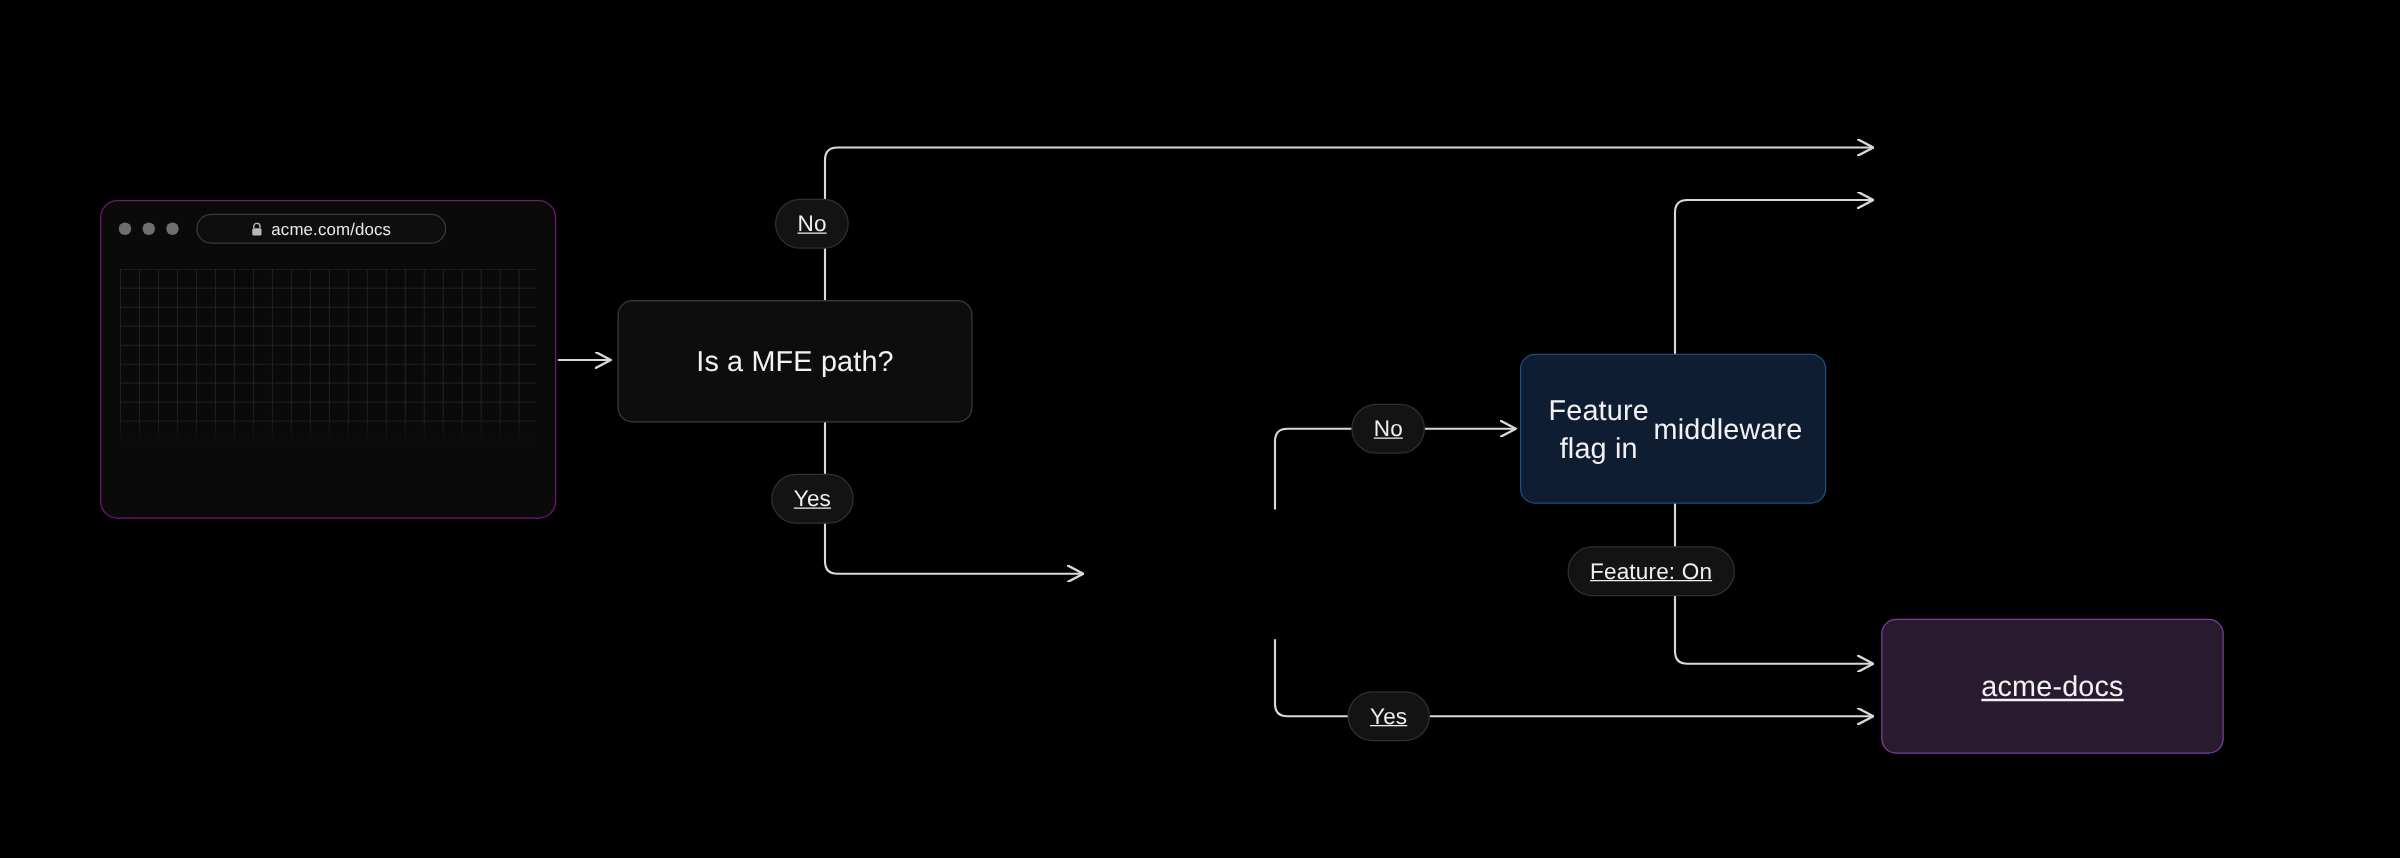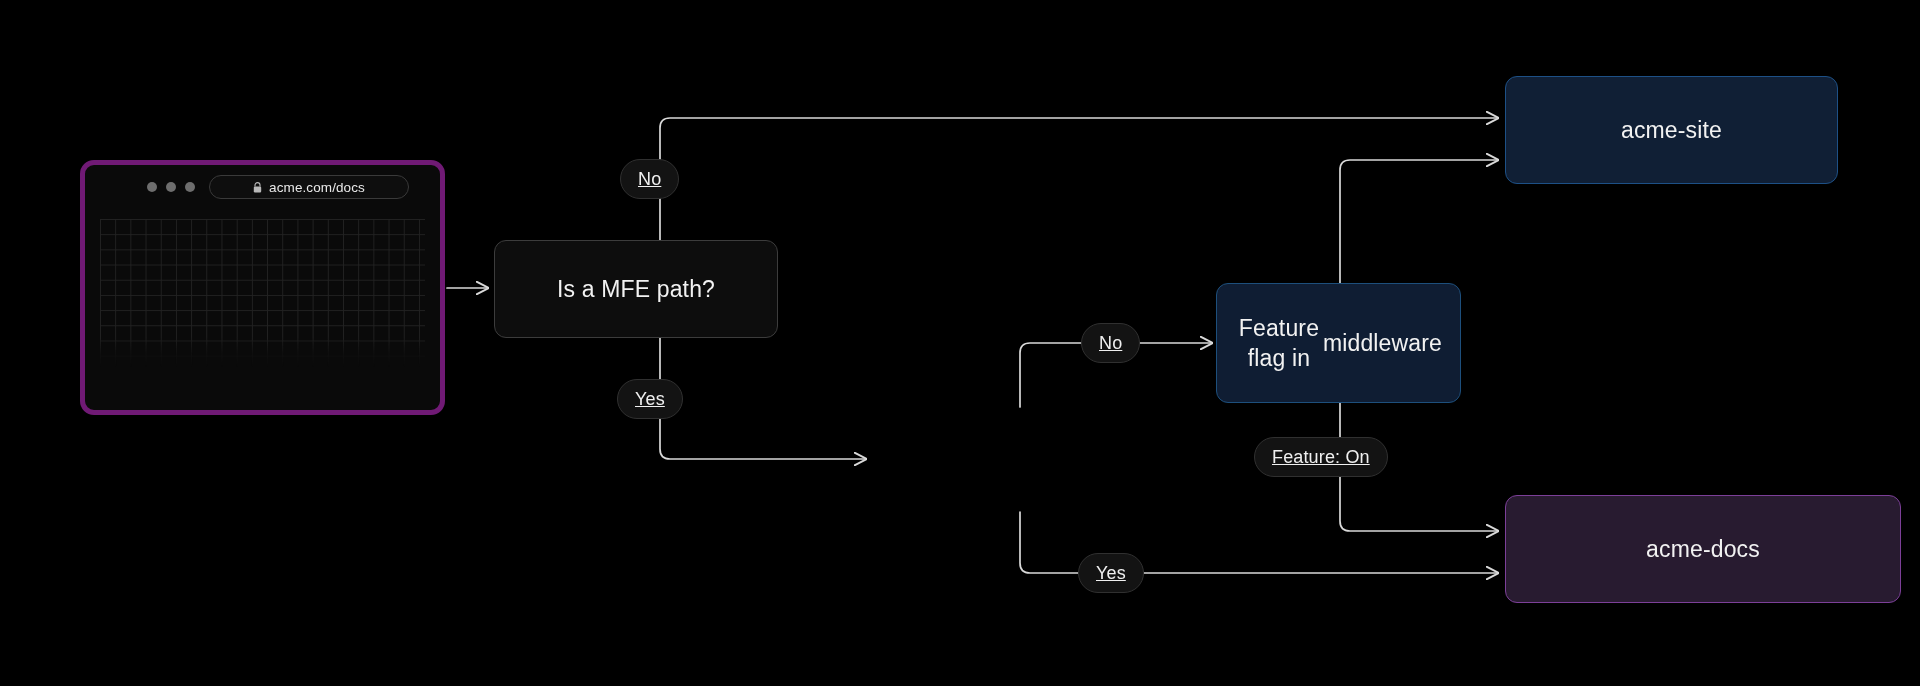--- a/index.html
+++ b/index.html
@@ -33,26 +33,25 @@
     pointer-events: none;
   }
 
   
   .browser {
     position: absolute;
     left: 80px;
     top: 160px;
     width: 365px;
     height: 255px;
-    border: 5px solid #701a75;
+    border: 1px solid #701a75;
     border-radius: 14px;
     background: #0a0a0a;
     box-sizing: border-box;
     overflow: hidden;
-    padding-left: 48px;
   }
   .browser-bar {
     height: 44px;
     display: flex;
     align-items: center;
     padding: 0 14px;
     box-sizing: border-box;
   }
   .dots {
     display: flex;
@@ -208,25 +207,22 @@
   <div class="node decision" style="left:494px; top:240px; width:284px; height:98px;">
     <span>Is a MFE path?</span>
   </div>
 
 
   <div class="node flag" style="left:1216px; top:283px; width:245px; height:120px; ">
     <span>Feature flag in</span>
     <span>middleware</span>
   </div>
 
-  <div class="node out-site" style="left:1505px; top:76px; width:333px; height:108px;">
-    <span>acme-site</span>
-  </div>
-
-  <div class="node out-docs" style="left:1505px; top:495px; width:396px; height:108px;">
+
+  <div class="node out-docs" style="left:1505px; top:495px; width:274px; height:108px;text-decoration:underline;">
     <span>acme-docs</span>
   </div>
 
   <div class="pill" style="left:620px; top:159px;">
     <span>No</span>
   </div>
 
   <div class="pill" style="left:617px; top:379px;">
     <span>Yes</span>
   </div>

